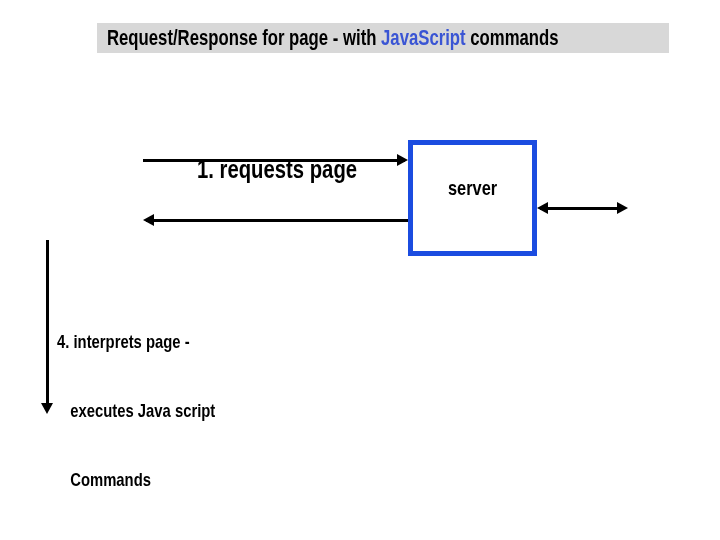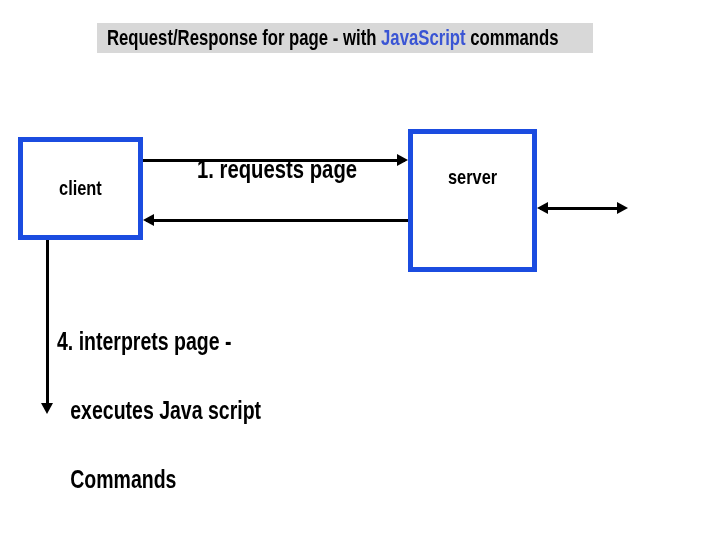--- a/index.html
+++ b/index.html
@@ -30,41 +30,41 @@
     transform: scaleX(0.78);
     transform-origin: center;
     white-space: pre;
   }
 
   
   .title-bar {
     position: absolute;
     left: 97px;
     top: 23px;
-    width: 496px;
+    width: 572px;
     height: 30px;
     background: var(--title-bg, #d8d8d8);
     display: flex;
     align-items: center;
     padding-left: 10px;
     box-sizing: border-box;
     font-size: 22px;
   }
   .title-bar .cond { transform: scaleX(0.76); }
   .hl { color: var(--title-highlight, #3a55d4); }
 
   
   .node-box {
     position: absolute;
     border: 5px solid var(--accent-blue, #1b4ce0);
     background: #ffffff;
     box-sizing: border-box;
   }
   .client-box { left: 18px;  top: 137px; width: 125px; height: 103px; }
-  .server-box { left: 408px; top: 129px; width: 129px; height: 143px; }
+  .server-box { left: 408px; top: 140px; width: 129px; height: 116px; }
   .node-label {
     position: absolute;
     left: 0;
     right: 0;
     text-align: center;
     font-size: 21px;
   }
   .client-box .node-label { top: 34px; }
   .server-box .node-label { top: 31px; }
 
@@ -104,45 +104,40 @@
     white-space: pre;
   }
   .lbl-step1 { left: 168px; top: 138px; }
   .lbl-step3 { left: 172px; top: 193px; }
   .lbl-step2 { left: 550px; top: 178px; }
 
   .step4-block {
     position: absolute;
     left: 57px;
     top: 284px;
-    font-size: 25px;
+    font-size: 19px;
     line-height: 23px;
   }
   .step4-inner {
     display: inline-block;
     transform: scaleX(0.78);
     transform-origin: top left;
     white-space: pre;
   }
   .step4-inner .indent { padding-left: 17px; }
 </style>
 </head>
 <body>
 
 <div class="slide">
 
   <div class="title-bar">
     <span class="cond"><span>Request/Response for page - with </span><span class="hl">JavaScript</span><span> commands</span></span>
   </div>
 
-  <div class="node-box client-box">
-    <div class="node-label">
-      <span class="cond-center">client</span>
-    </div>
-  </div>
 
   <div class="node-box server-box">
     <div class="node-label">
       <span class="cond-center">server</span>
     </div>
   </div>
 
   <div class="h-line" style="left:143px; top:159px; width:262px;"></div>
   <div class="head head-right" style="left:397px; top:154px;"></div>
   <div class="flow-label lbl-step1">

